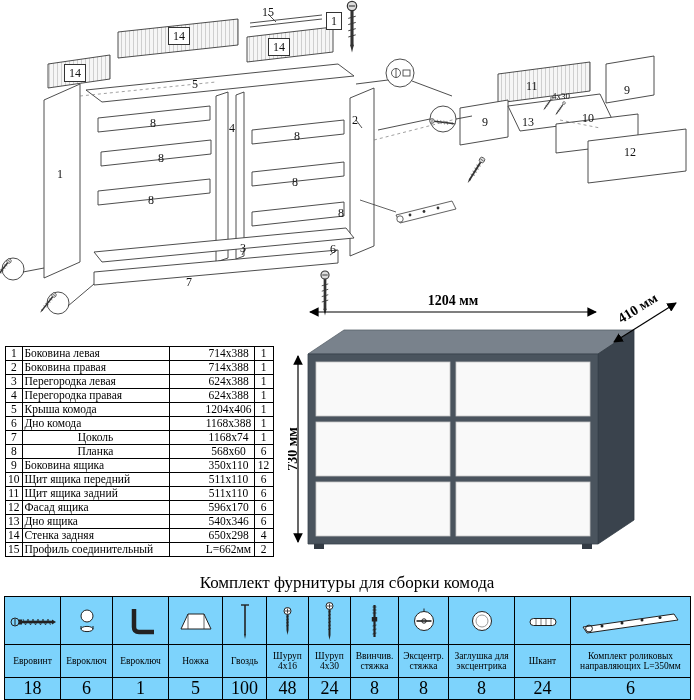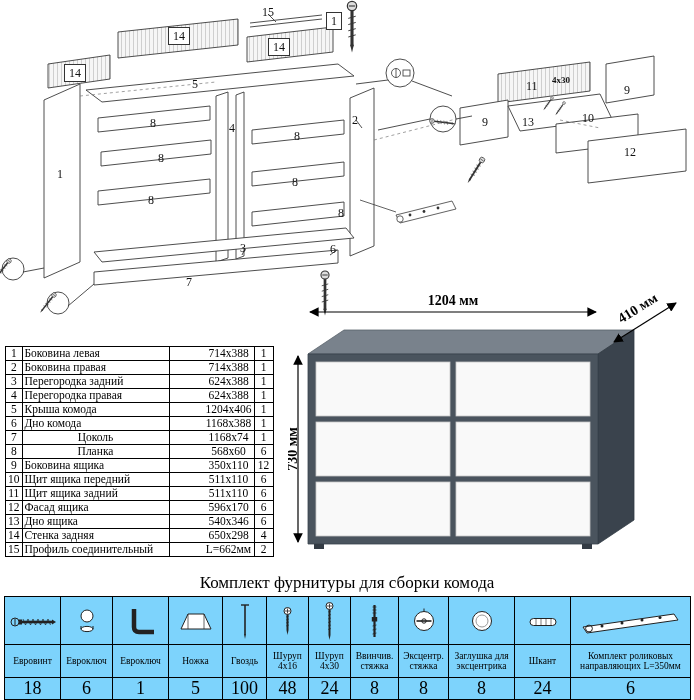--- a/index.html
+++ b/index.html
@@ -176,21 +176,21 @@
       <span class="dlabel" style="left: 150px; top: 117px;">8</span>
       <span class="dlabel" style="left: 158px; top: 152px;">8</span>
       <span class="dlabel" style="left: 148px; top: 194px;">8</span>
       <span class="dlabel" style="left: 294px; top: 130px;">8</span>
       <span class="dlabel" style="left: 292px; top: 176px;">8</span>
       <span class="dlabel" style="left: 338px; top: 207px;">8</span>
       <span class="dlabel" style="left: 240px; top: 242px;">3</span>
       <span class="dlabel" style="left: 330px; top: 243px;">6</span>
       <span class="dlabel" style="left: 186px; top: 276px;">7</span>
       <span class="dlabel" style="left: 526px; top: 80px;">11</span>
-      <span class="dlabel small" style="left: 552px; top: 76px; font-weight: bold;">4х30</span>
+      <span class="dlabel small" style="left: 552px; top: 92px;">4х30</span>
       <span class="dlabel" style="left: 624px; top: 84px;">9</span>
       <span class="dlabel" style="left: 522px; top: 116px;">13</span>
       <span class="dlabel" style="left: 582px; top: 112px;">10</span>
       <span class="dlabel" style="left: 482px; top: 116px;">9</span>
       <span class="dlabel" style="left: 624px; top: 146px;">12</span>
     </div>
 </div>
 
 <table id="parts-table">
   <tbody id="parts-tbody">
@@ -201,21 +201,21 @@
         <td class="c-qty">1</td>
       </tr>
       <tr>
         <td class="c-num">2</td>
         <td class="c-name">Боковина правая</td>
         <td class="c-size">714х388</td>
         <td class="c-qty">1</td>
       </tr>
       <tr>
         <td class="c-num">3</td>
-        <td class="c-name">Перегородка задний</td>
+        <td class="c-name">Перегородка левая</td>
         <td class="c-size">624х388</td>
         <td class="c-qty">1</td>
       </tr>
       <tr>
         <td class="c-num">4</td>
         <td class="c-name">Перегородка правая</td>
         <td class="c-size">624х388</td>
         <td class="c-qty">1</td>
       </tr>
       <tr>

